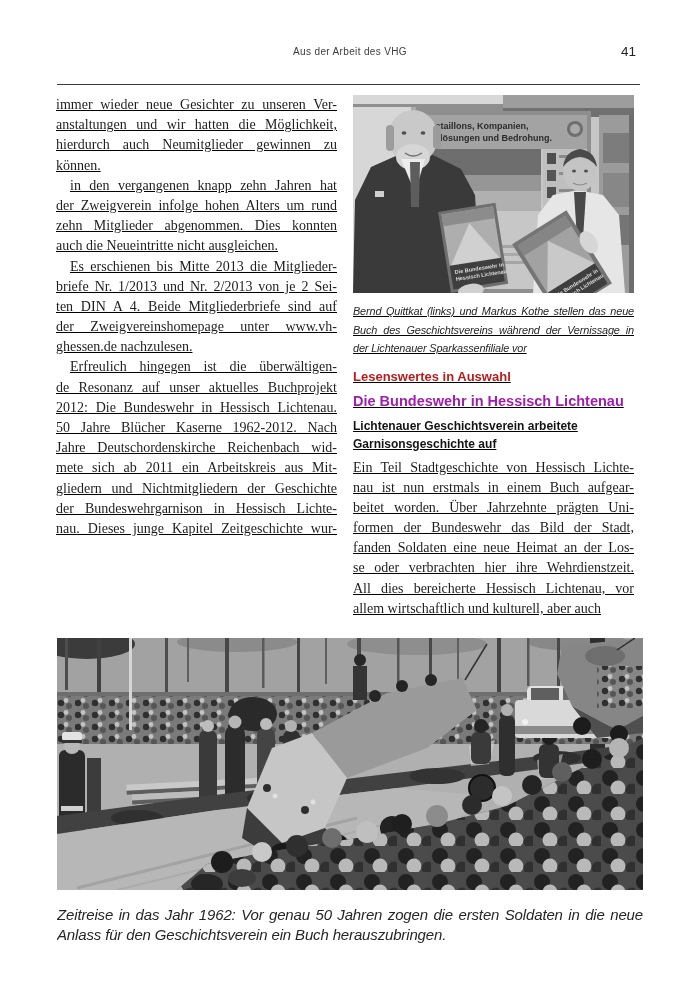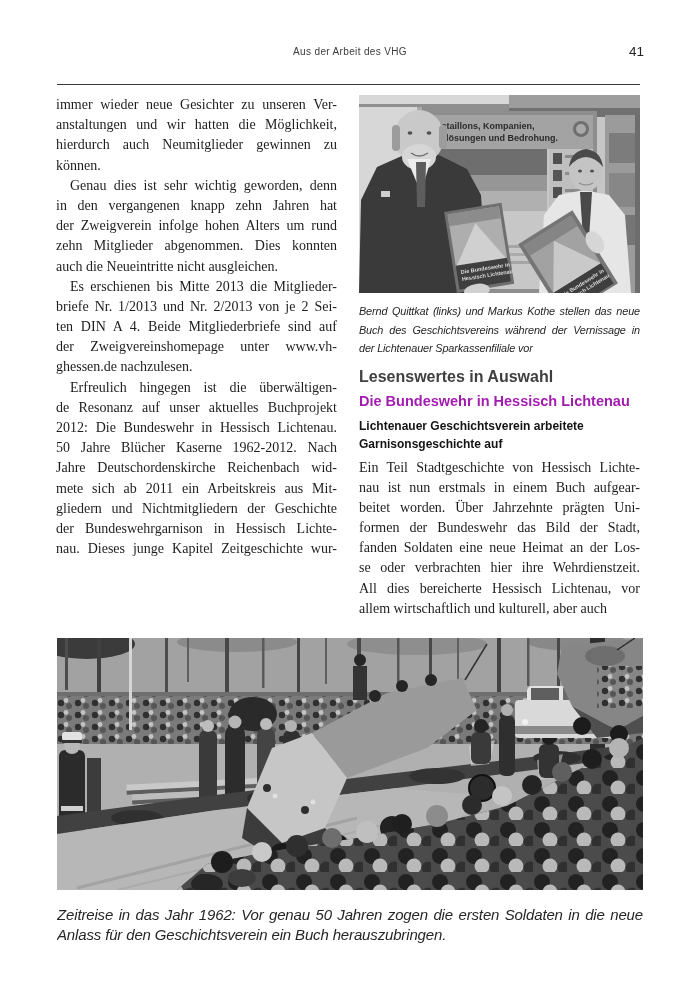--- a/index.html
+++ b/index.html
@@ -2,44 +2,44 @@
 <html><head>
 <meta charset="utf-8">
 <style>
   html,body { margin:0; padding:0; background:#ffffff; }
   .page { position:relative; width:700px; height:988px; background:#ffffff;
           font-family:"Liberation Serif", serif; overflow:hidden; }
 
   .runhead { position:absolute; top:46px; left:0; width:100%; text-align:center;
              font-family:"Liberation Sans", sans-serif; font-size:10px;
              color:#3c3c3c; letter-spacing:.35px; }
-  .pagenum { position:absolute; top:44px; right:56px;
+  .pagenum { position:absolute; top:44px; right:64px;
              font-family:"Liberation Sans", sans-serif; font-size:13.5px; color:#242424; }
   .rule { position:absolute; top:84px; left:57px; width:583px; height:1px; background:#3a3a3a; }
 
-  .cols { position:absolute; top:95px; left:56px; width:588px; display:flex; gap:22px; }
+  .cols { position:absolute; top:95px; left:56px; width:588px; display:flex; gap:16px;text-decoration:underline; }
   .col  { width:281px; }
 
   .para .tline { font-size:14px; line-height:20.2px; max-height:20.2px; overflow:hidden;
                  color:#1d1d1d; text-align:justify; text-align-last:justify; }
   .para .tlast { text-align-last:left; }
   .indent .tline:first-child { text-indent:14px; }
 
   figure { margin:0; padding:0; line-height:0; }
   svg { display:block; }
 
   .cap .tline { font-family:"Liberation Sans", sans-serif; font-style:italic;
                 font-size:10.9px; line-height:18.5px; max-height:18.5px; overflow:hidden;
                 color:#262626; letter-spacing:-0.15px;
                 text-align:justify; text-align-last:justify; }
   .cap .tlast { text-align-last:left; }
   .cap { margin-top:9px; }
 
   .kicker { font-family:"Liberation Sans", sans-serif; font-weight:bold;
-            font-size:16px; line-height:16px; color:#404040; margin-top:11px; }
+            font-size:13px; line-height:16px; color:#b91c1c; margin-top:11px; }
   .title  { font-family:"Liberation Sans", sans-serif; font-weight:bold;
             font-size:14.5px; line-height:18px; color:#a21caf; margin-top:7px; }
   .subhead { margin-top:7px; }
   .subhead .tline { font-family:"Liberation Sans", sans-serif; font-weight:bold;
                     font-size:12px; line-height:18.5px; max-height:18.5px; color:#141414;
                     text-align:left; text-align-last:left; }
   .body-start { margin-top:4px; }
 
   .bottom-figure { position:absolute; top:638px; left:57px; width:586px; height:252px; }
   .bottom-cap { position:absolute; top:896px; left:57px; width:586px; }
@@ -57,21 +57,20 @@
   <div class="cols">
 
     <div class="col">
       <div class="para">
           <div class="tline">immer wieder neue Gesichter zu unseren Ver-</div>
           <div class="tline">anstaltungen und wir hatten die Möglichkeit,</div>
           <div class="tline">hierdurch auch Neumitglieder gewinnen zu</div>
           <div class="tline tlast">können.</div>
         </div>
       <div class="para indent">
-          <div class="tline">Genau dies ist sehr wichtig geworden, denn</div>
           <div class="tline">in den vergangenen knapp zehn Jahren hat</div>
           <div class="tline">der Zweigverein infolge hohen Alters um rund</div>
           <div class="tline">zehn Mitglieder abgenommen. Dies konnten</div>
           <div class="tline tlast">auch die Neueintritte nicht ausgleichen.</div>
         </div>
       <div class="para indent">
           <div class="tline">Es erschienen bis Mitte 2013 die Mitglieder-</div>
           <div class="tline">briefe Nr. 1/2013 und Nr. 2/2013 von je 2 Sei-</div>
           <div class="tline">ten DIN A 4. Beide Mitgliederbriefe sind auf</div>
           <div class="tline">der Zweigvereinshomepage unter www.vh-</div>

